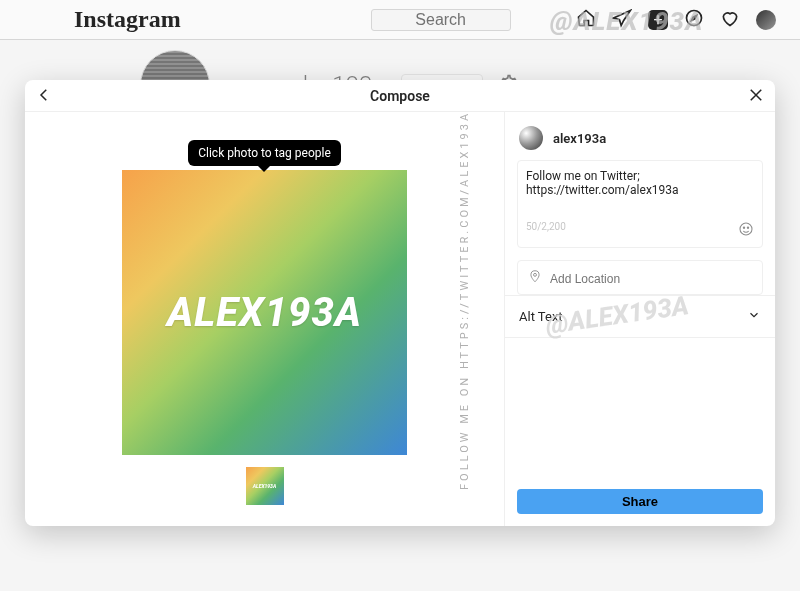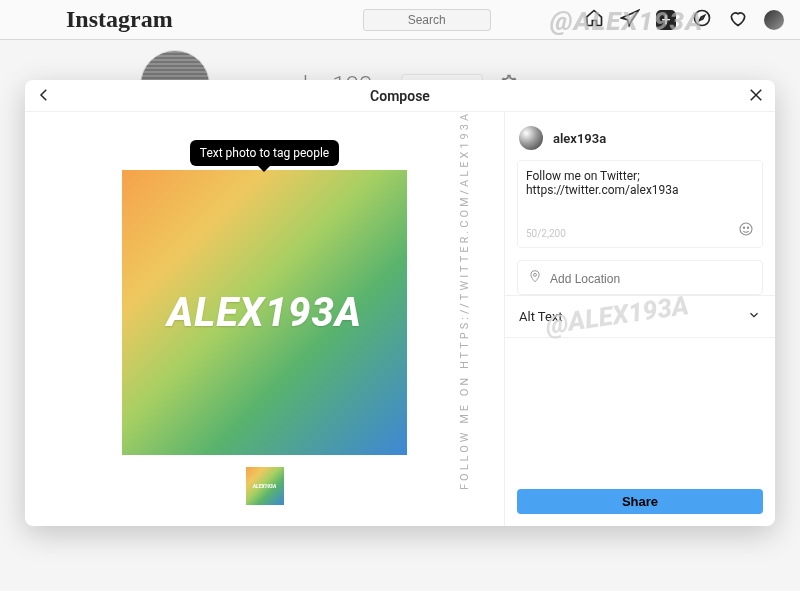--- a/index.html
+++ b/index.html
@@ -14,39 +14,39 @@
     color: #262626;
   }
 
   
   .topbar {
     height: 40px;
     background: #fff;
     border-bottom: 1px solid #dbdbdb;
     display: flex;
     align-items: center;
-    padding: 0 16px;
+    padding: 0 24px;
   }
   .brand {
     font-family: "Brush Script MT", cursive;
     font-size: 24px;
     font-weight: 600;
     margin-left: 50px;
   }
   .search-wrap {
     margin-left: 190px;
     position: relative;
   }
   .search {
-    width: 128px;
+    width: 140px;
     height: 22px;
     background: #fafafa;
     border: 1px solid #dbdbdb;
     border-radius: 3px;
-    font-size: 12px;
+    font-size: 16px;
     color: #a21caf;
     text-align: center;
   }
   .nav-icons {
     margin-left: auto;
     display: flex;
     gap: 16px;
     align-items: center;
   }
   .nav-icons svg { width: 20px; height: 20px; }
@@ -242,21 +242,21 @@
     display:flex; flex-direction:column;
   }
   .caption-text {
     min-height: 46px;
     font-size: 12px;
     color: #262626;
     border:none; outline:none; resize:none; width:100%;
     font-family:inherit;
   }
   .caption-footer {
-    display:flex; align-items:flex-end; justify-content:space-between;
+    display:flex; align-items:flex-start; justify-content:space-between;
     font-size: 10px; color:#c7c7c7;
     padding-top:6px;
   }
   .emoji-icon svg{ width:16px;height:16px; stroke:#8e8e8e; }
 
   .location-box{
     margin: 12px 12px 0 12px;
     border: 1px solid #efefef;
     border-radius: 4px;
     display:flex; align-items:flex-end;
@@ -361,21 +361,21 @@
     <span>Compose</span>
     <span class="close-icon">
       <svg viewBox="0 0 24 24" fill="none" stroke="#262626" stroke-width="2">
           <path d="M5 5l14 14M19 5 5 19"></path>
         </svg>
     </span>
   </div>
 
   <div class="modal-body">
     <div class="left-pane">
-      <div class="tooltip">Text photo to tag people</div>
+      <div class="tooltip">Click photo to tag people</div>
       <div class="preview">
         <div class="preview-text">ALEX193A</div>
       </div>
       <div class="thumb">
         <div class="thumb-text">ALEX193A</div>
       </div>
     </div>
 
     <div class="right-pane">
       <div class="author">

